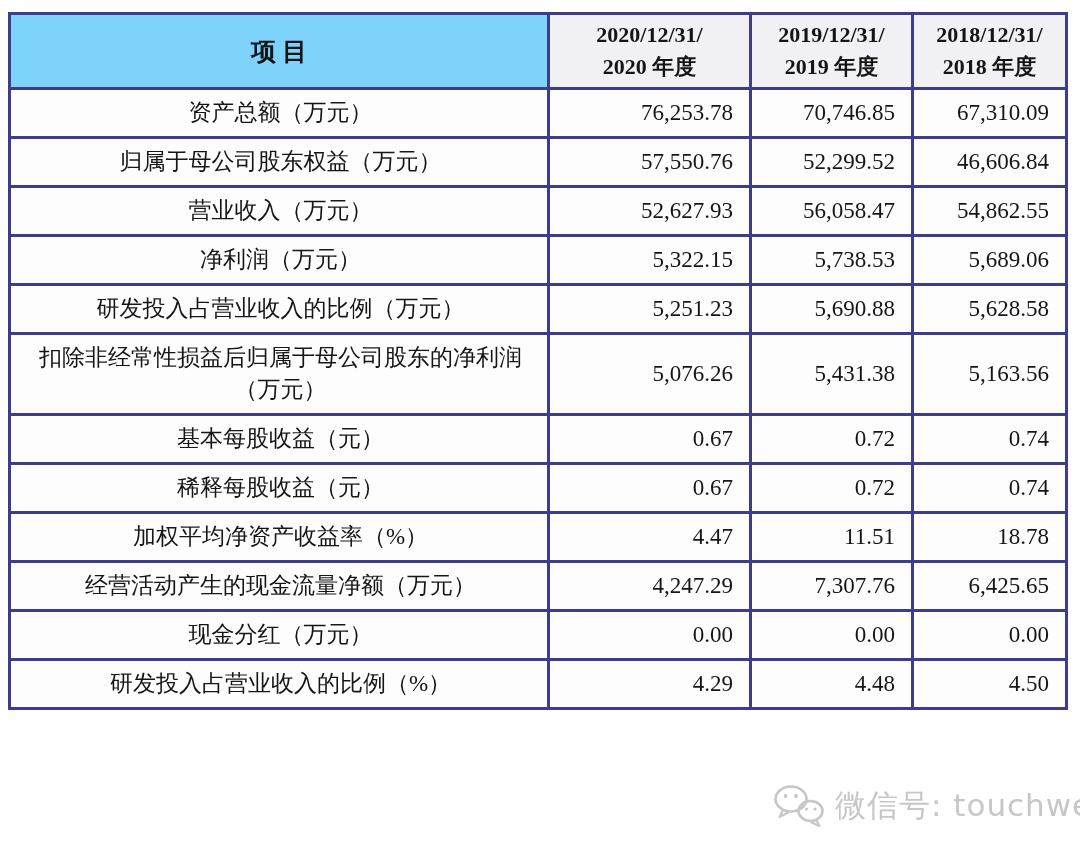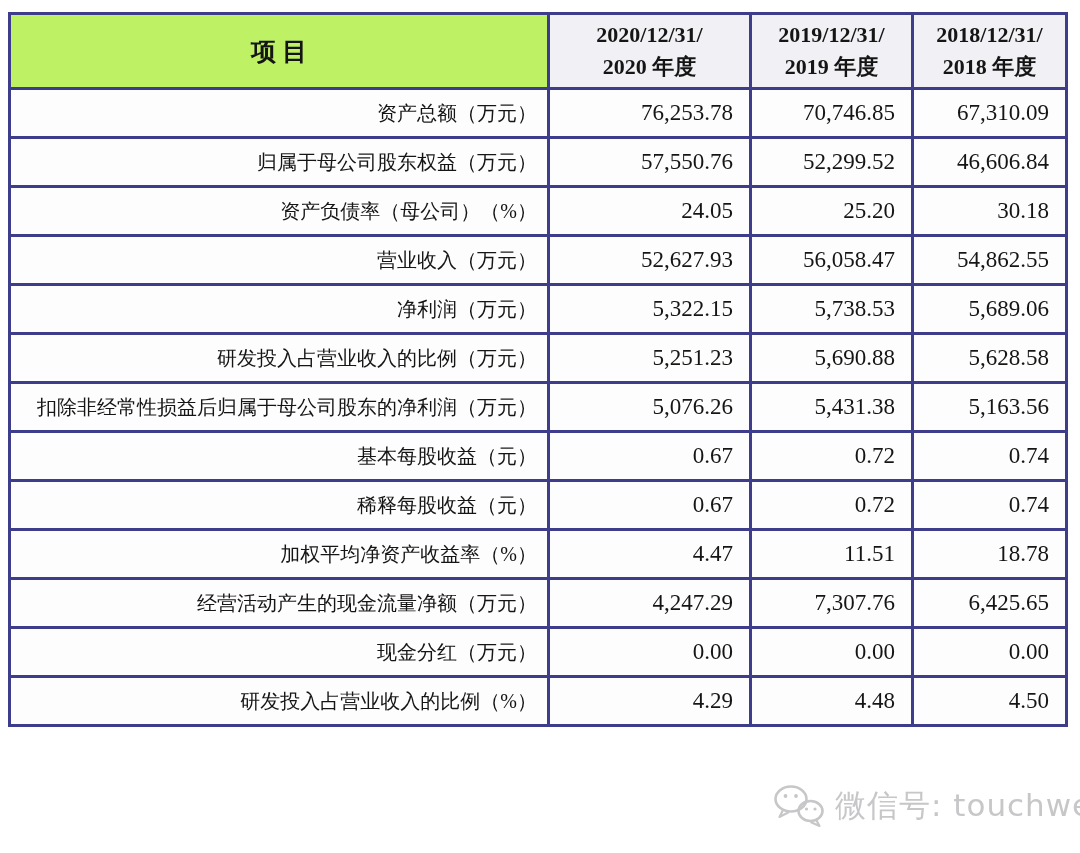--- a/index.html
+++ b/index.html
@@ -19,41 +19,41 @@
     width: 1057px;
     border-collapse: collapse;
     table-layout: fixed;
     color: #151515;
   }
   .fin-table th, .fin-table td {
     border: 3px solid #3d3d8b;
     vertical-align: middle;
   }
   .fin-table th.th-item {
-    background: #bef264;
+    background: #7dd3fc;
     font-size: 25px;
     font-weight: bold;
     text-align: center;
     height: 72px;
   }
   .fin-table th.th-date {
     background: #f1f0f4;
     font-weight: bold;
     text-align: center;
     padding: 4px 0;
   }
   .fin-table th.th-date div {
     font-size: 22px;
     line-height: 32px;
     white-space: nowrap;
   }
   .fin-table td { background: #fdfdfd; }
   .fin-table td.c-label {
-    font-size: 20px;
-    text-align: right;
+    font-size: 23px;
+    text-align: center;
     padding: 7px 10px 7px 13px;
     line-height: 32px;
   }
   .fin-table td.c-num {
     font-size: 23px;
     text-align: right;
     padding-right: 16px;
     height: 49px;
     white-space: nowrap;
     margin-top: 42px;
@@ -112,26 +112,20 @@
         <td class="c-num">70,746.85</td>
         <td class="c-num">67,310.09</td>
       </tr>
       <tr>
         <td class="c-label">归属于母公司股东权益（万元）</td>
         <td class="c-num">57,550.76</td>
         <td class="c-num">52,299.52</td>
         <td class="c-num">46,606.84</td>
       </tr>
       <tr>
-        <td class="c-label">资产负债率（母公司）（%）</td>
-        <td class="c-num">24.05</td>
-        <td class="c-num">25.20</td>
-        <td class="c-num">30.18</td>
-      </tr>
-      <tr>
         <td class="c-label">营业收入（万元）</td>
         <td class="c-num">52,627.93</td>
         <td class="c-num">56,058.47</td>
         <td class="c-num">54,862.55</td>
       </tr>
       <tr>
         <td class="c-label">净利润（万元）</td>
         <td class="c-num">5,322.15</td>
         <td class="c-num">5,738.53</td>
         <td class="c-num">5,689.06</td>

